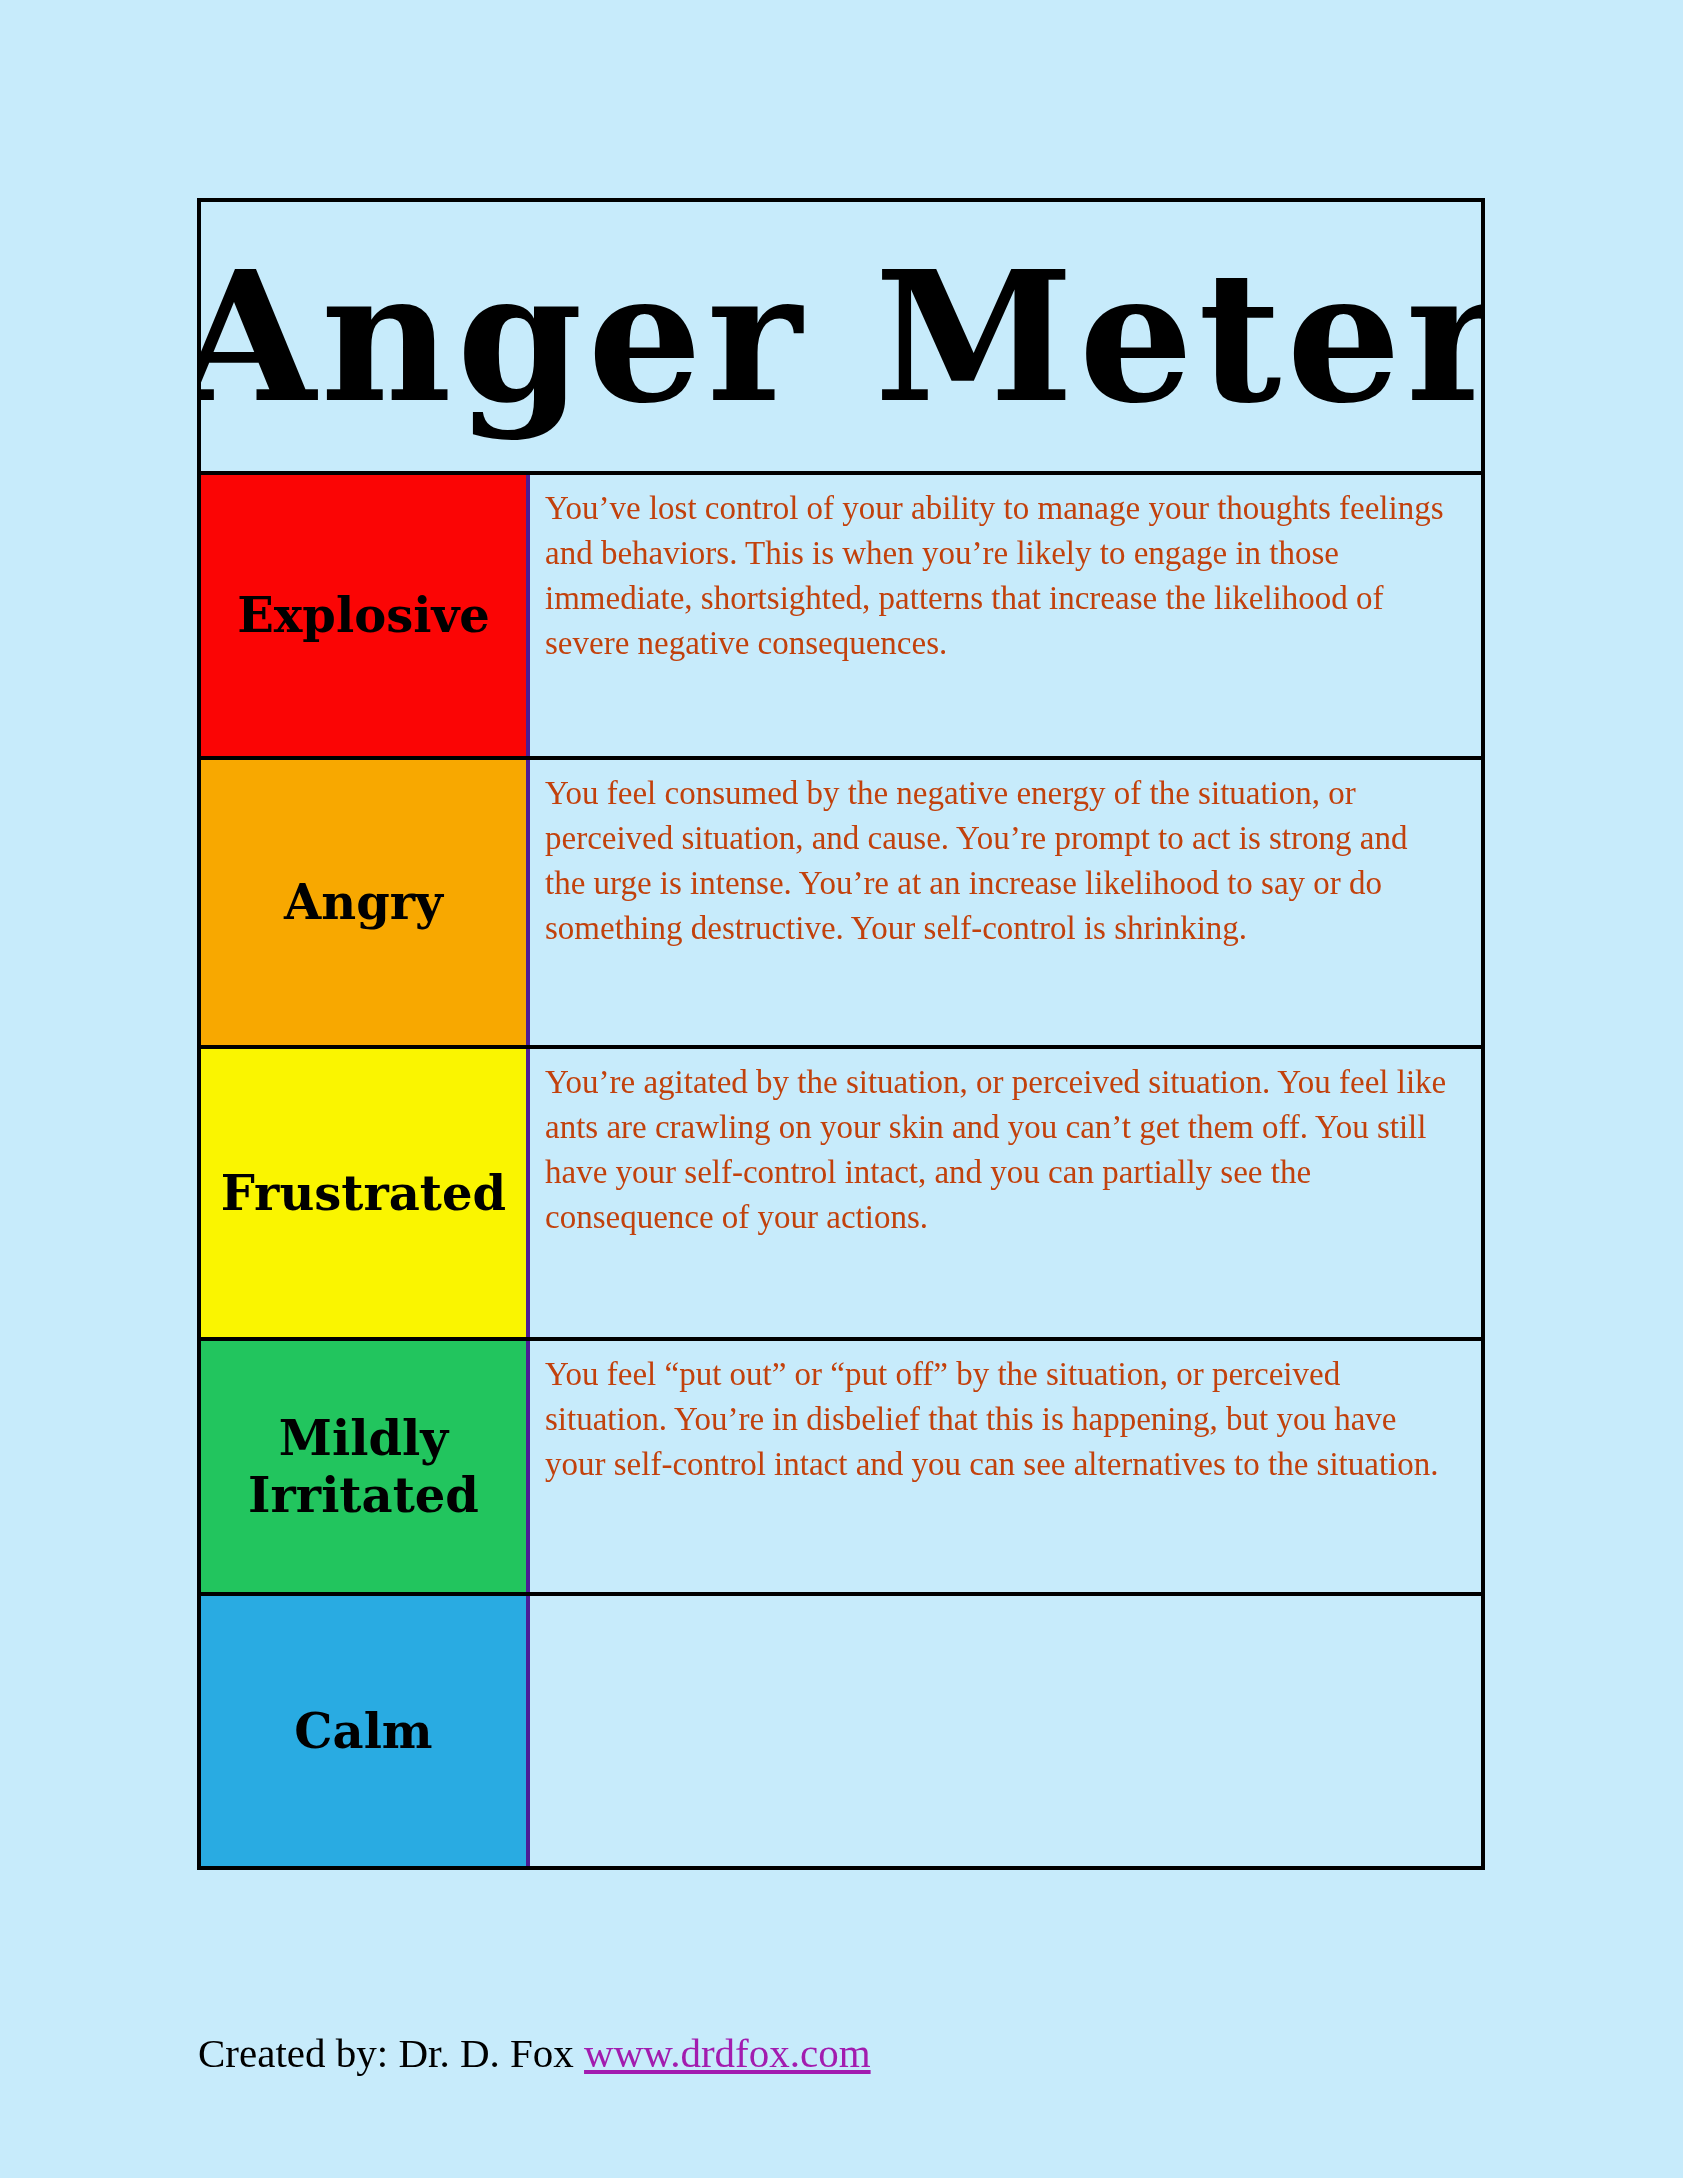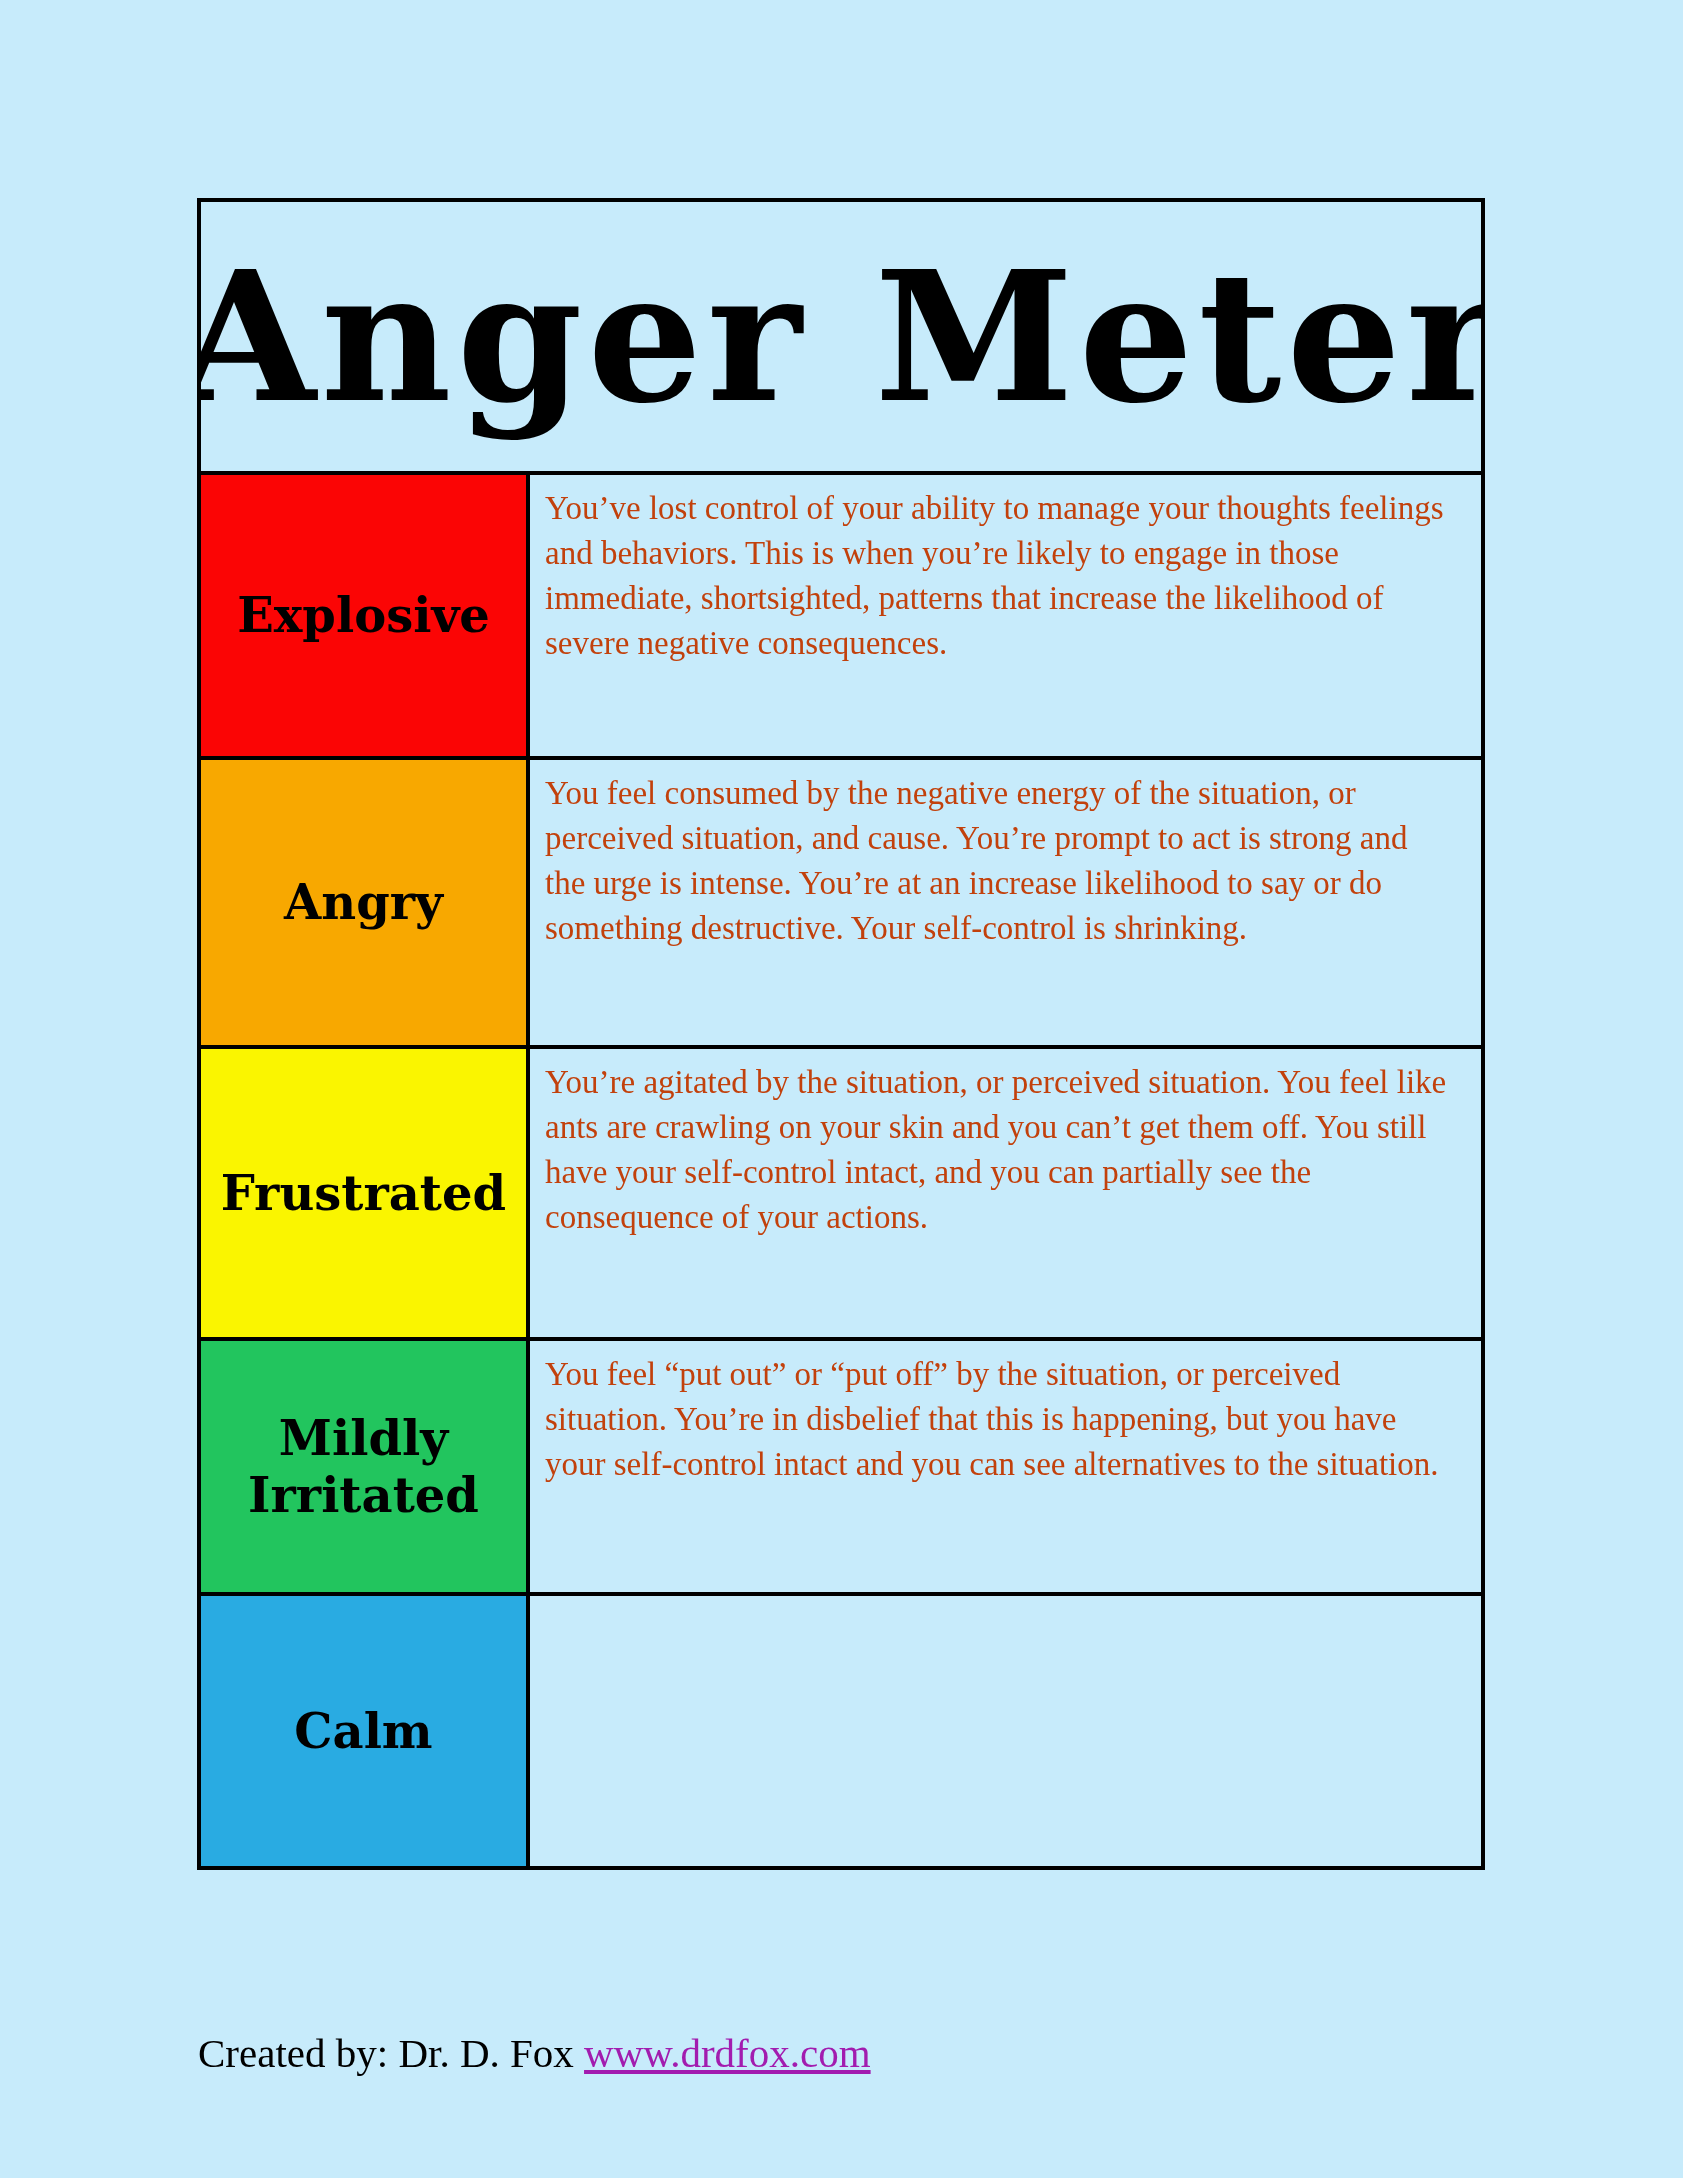--- a/index.html
+++ b/index.html
@@ -48,21 +48,21 @@
     flex:0 0 auto;
   }
   .row-0{height:285px;}
   .row-1{height:289px;}
   .row-2{height:292px;}
   .row-3{height:255px;}
   .row-4{flex:1 1 auto;}
   .label-cell{
     width:329px;
     flex:0 0 auto;
-    border-right:4px solid #000000;
+    border-right:4px solid #4c1d95;
     box-sizing:border-box;
     display:flex;
     align-items:center;
     justify-content:center;
     text-align:center;
     font-family:"DejaVu Serif", serif;
     font-weight:bold;
     font-size:48px;
     line-height:1.18;
     padding:0 10px;

